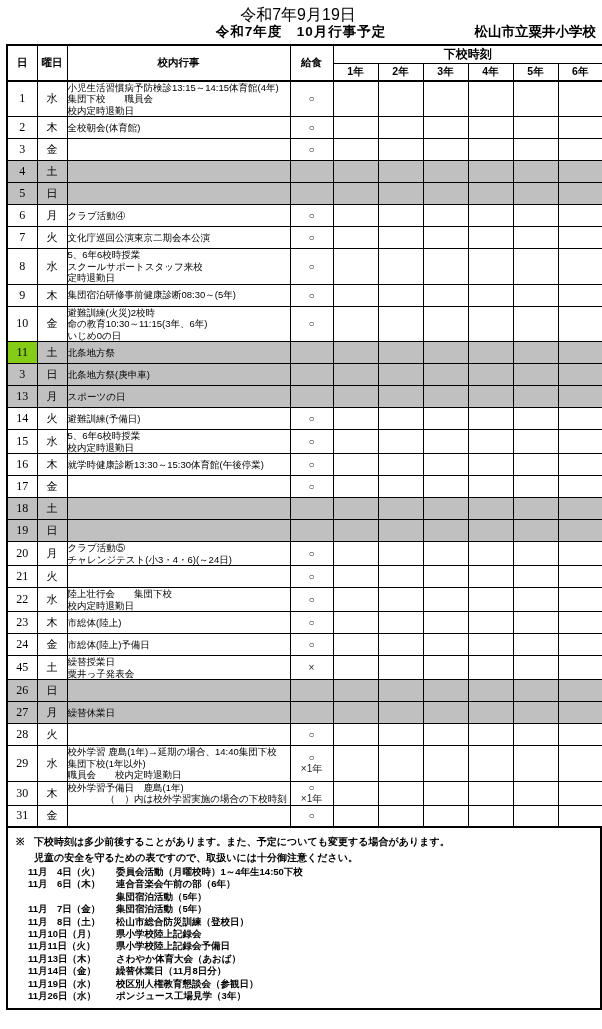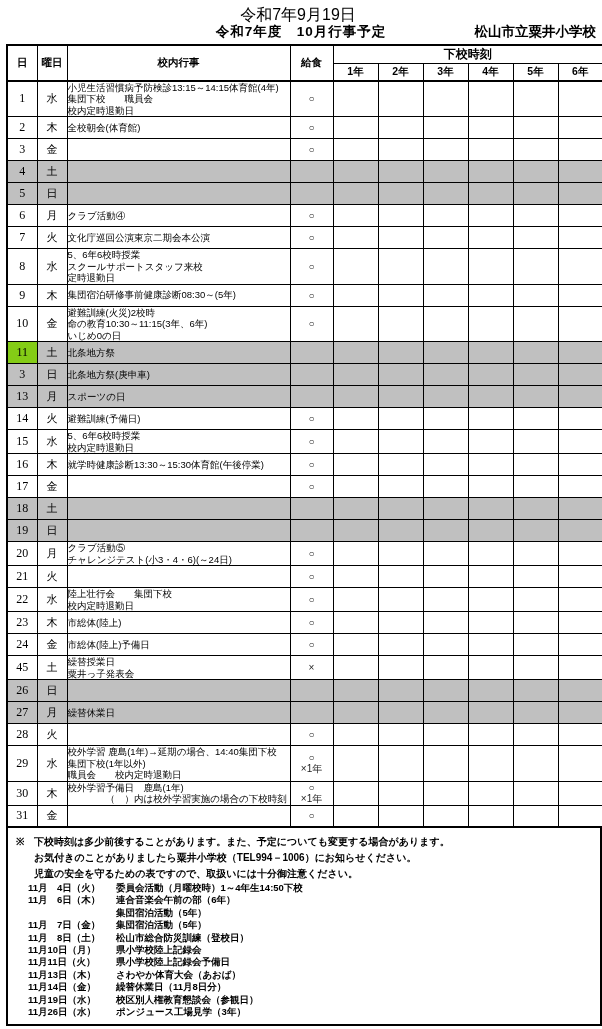--- a/index.html
+++ b/index.html
@@ -463,24 +463,20 @@
   </table>
 
   <div class="notes-box">
     <div>
         <div class="note-line">
           <span class="note-marker">※</span>
           <span>下校時刻は多少前後することがあります。また、予定についても変更する場合があります。</span>
         </div>
         <div class="note-line">
           <span class="note-marker"></span>
-          <span>お気付きのことがありましたら粟井小学校（TEL994－1006）にお知らせください。</span>
-        </div>
-        <div class="note-line">
-          <span class="note-marker"></span>
           <span>児童の安全を守るための表ですので、取扱いには十分御注意ください。</span>
         </div>
       </div>
     <div>
         <div class="nov-item">
           <span class="nov-date">11月　4日（火）</span>
           <span class="nov-label">委員会活動（月曜校時）1～4年生14:50下校</span>
         </div>
         <div class="nov-item">
           <span class="nov-date">11月　6日（木）</span>

